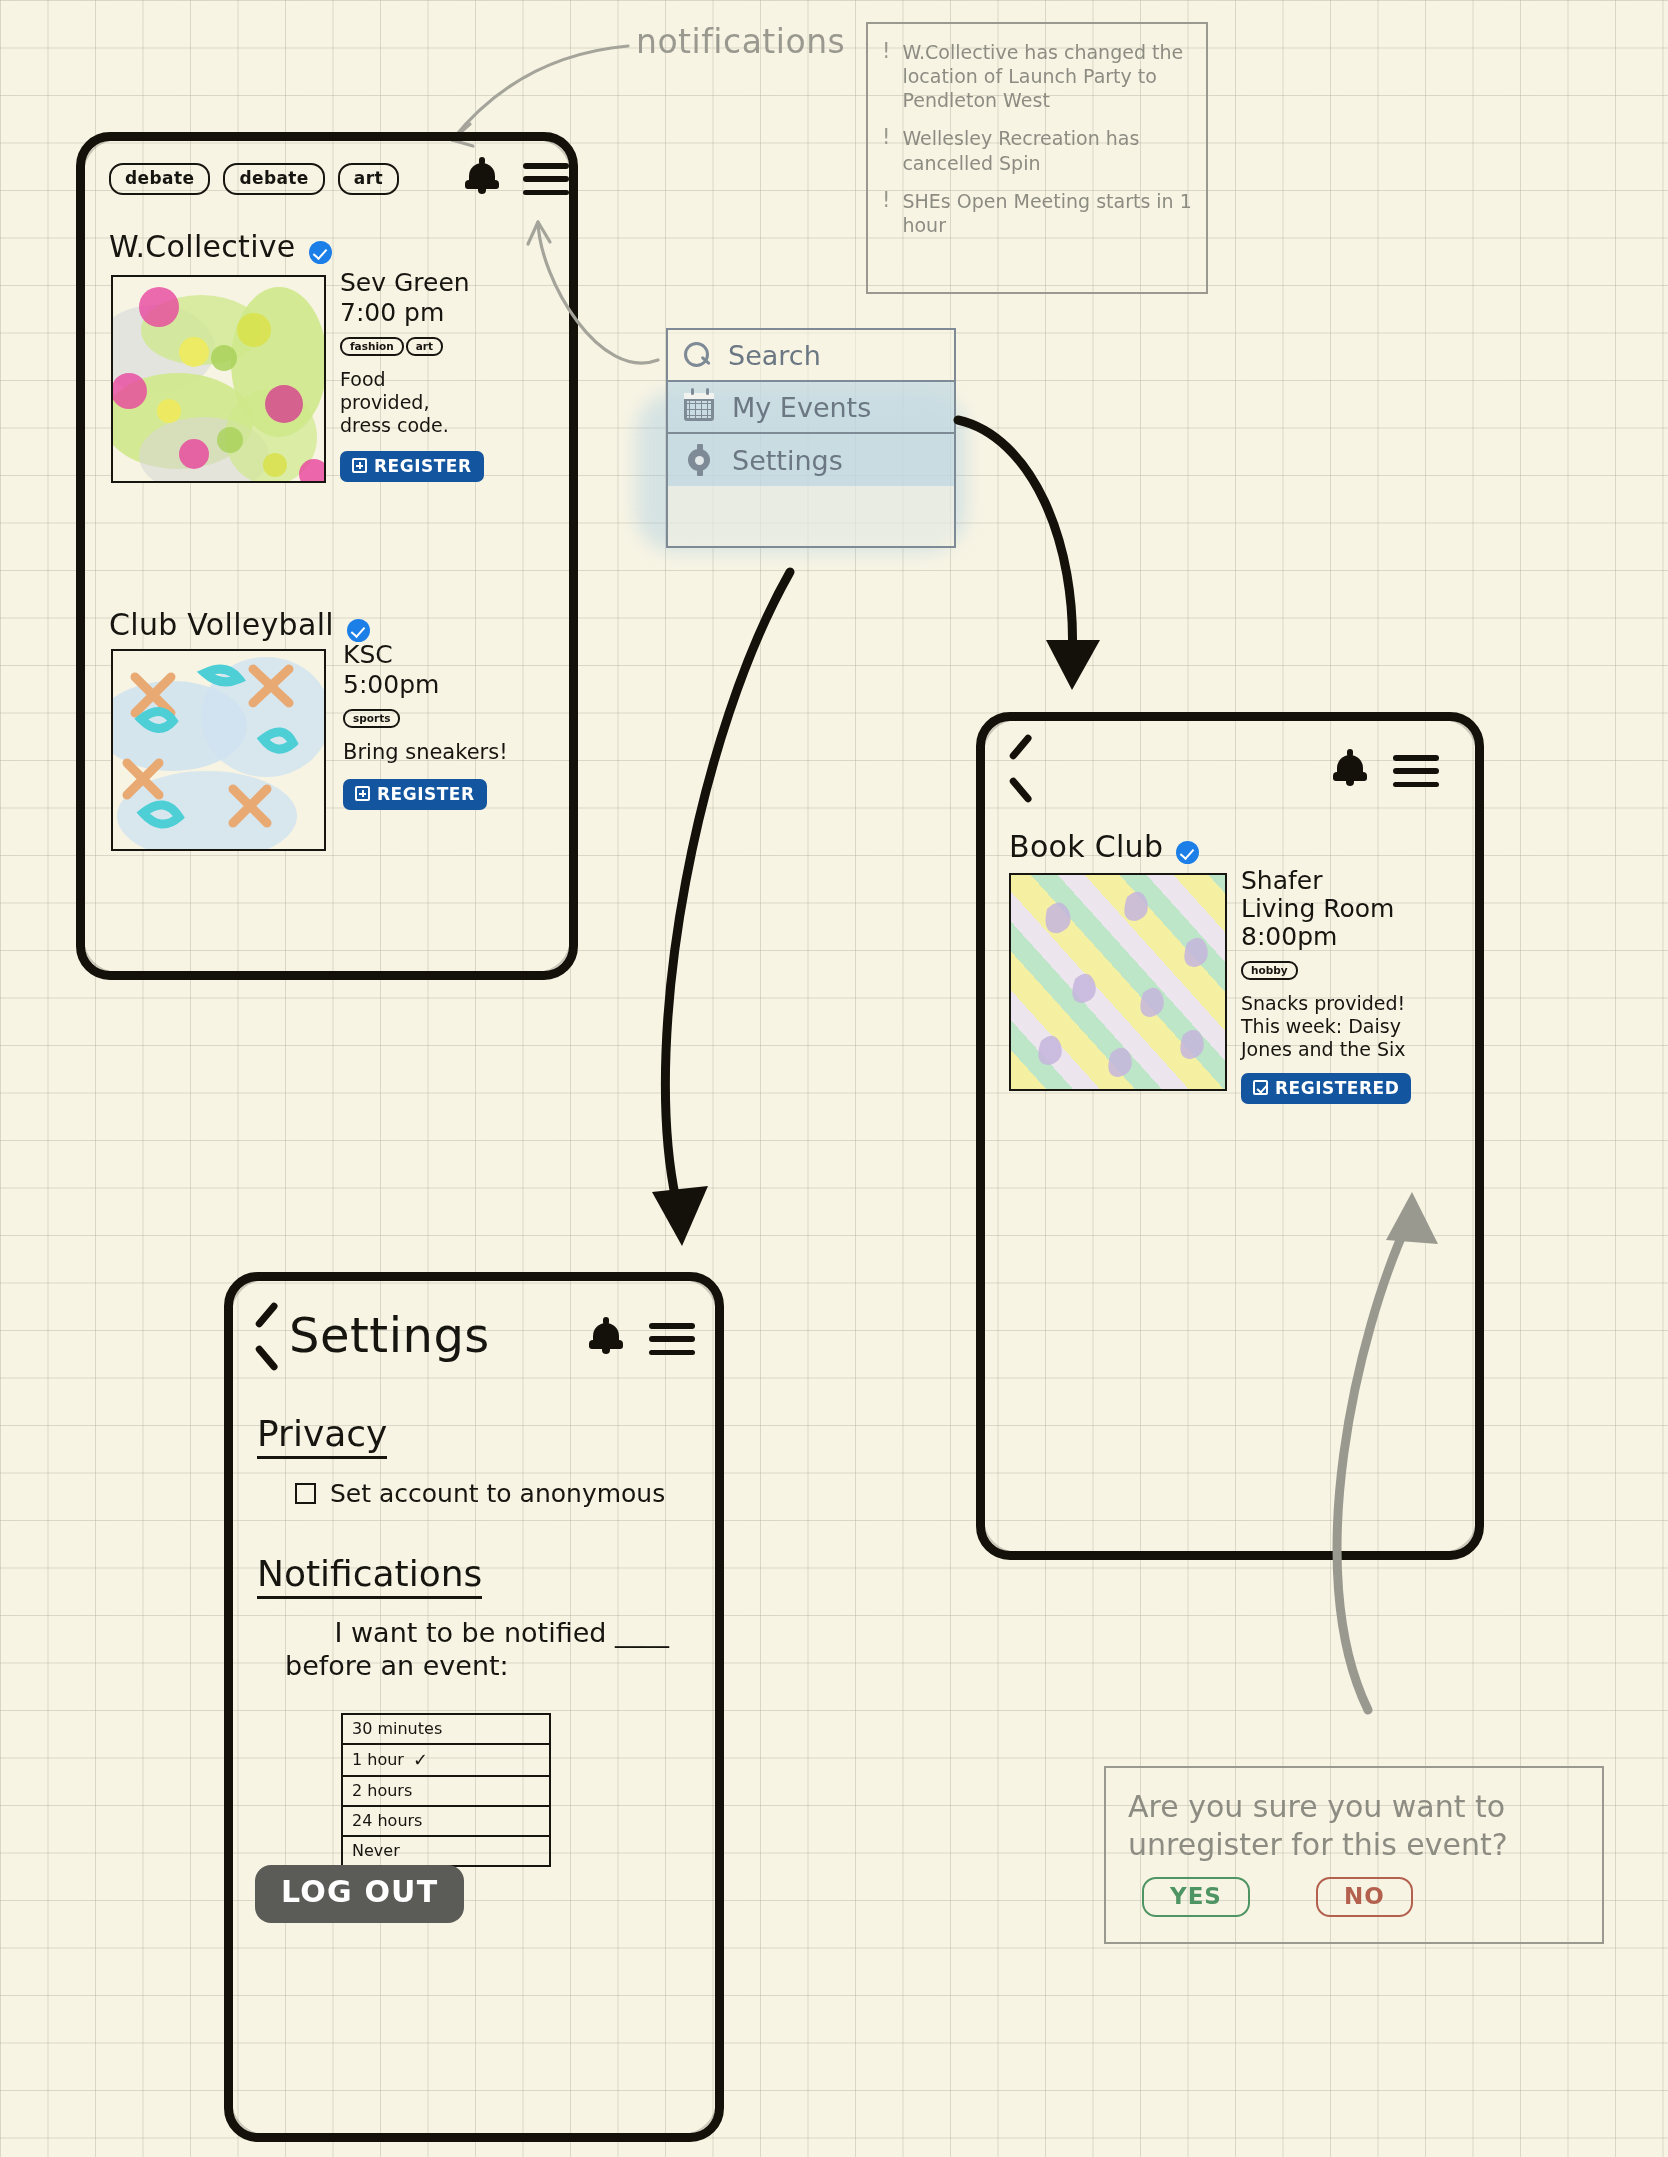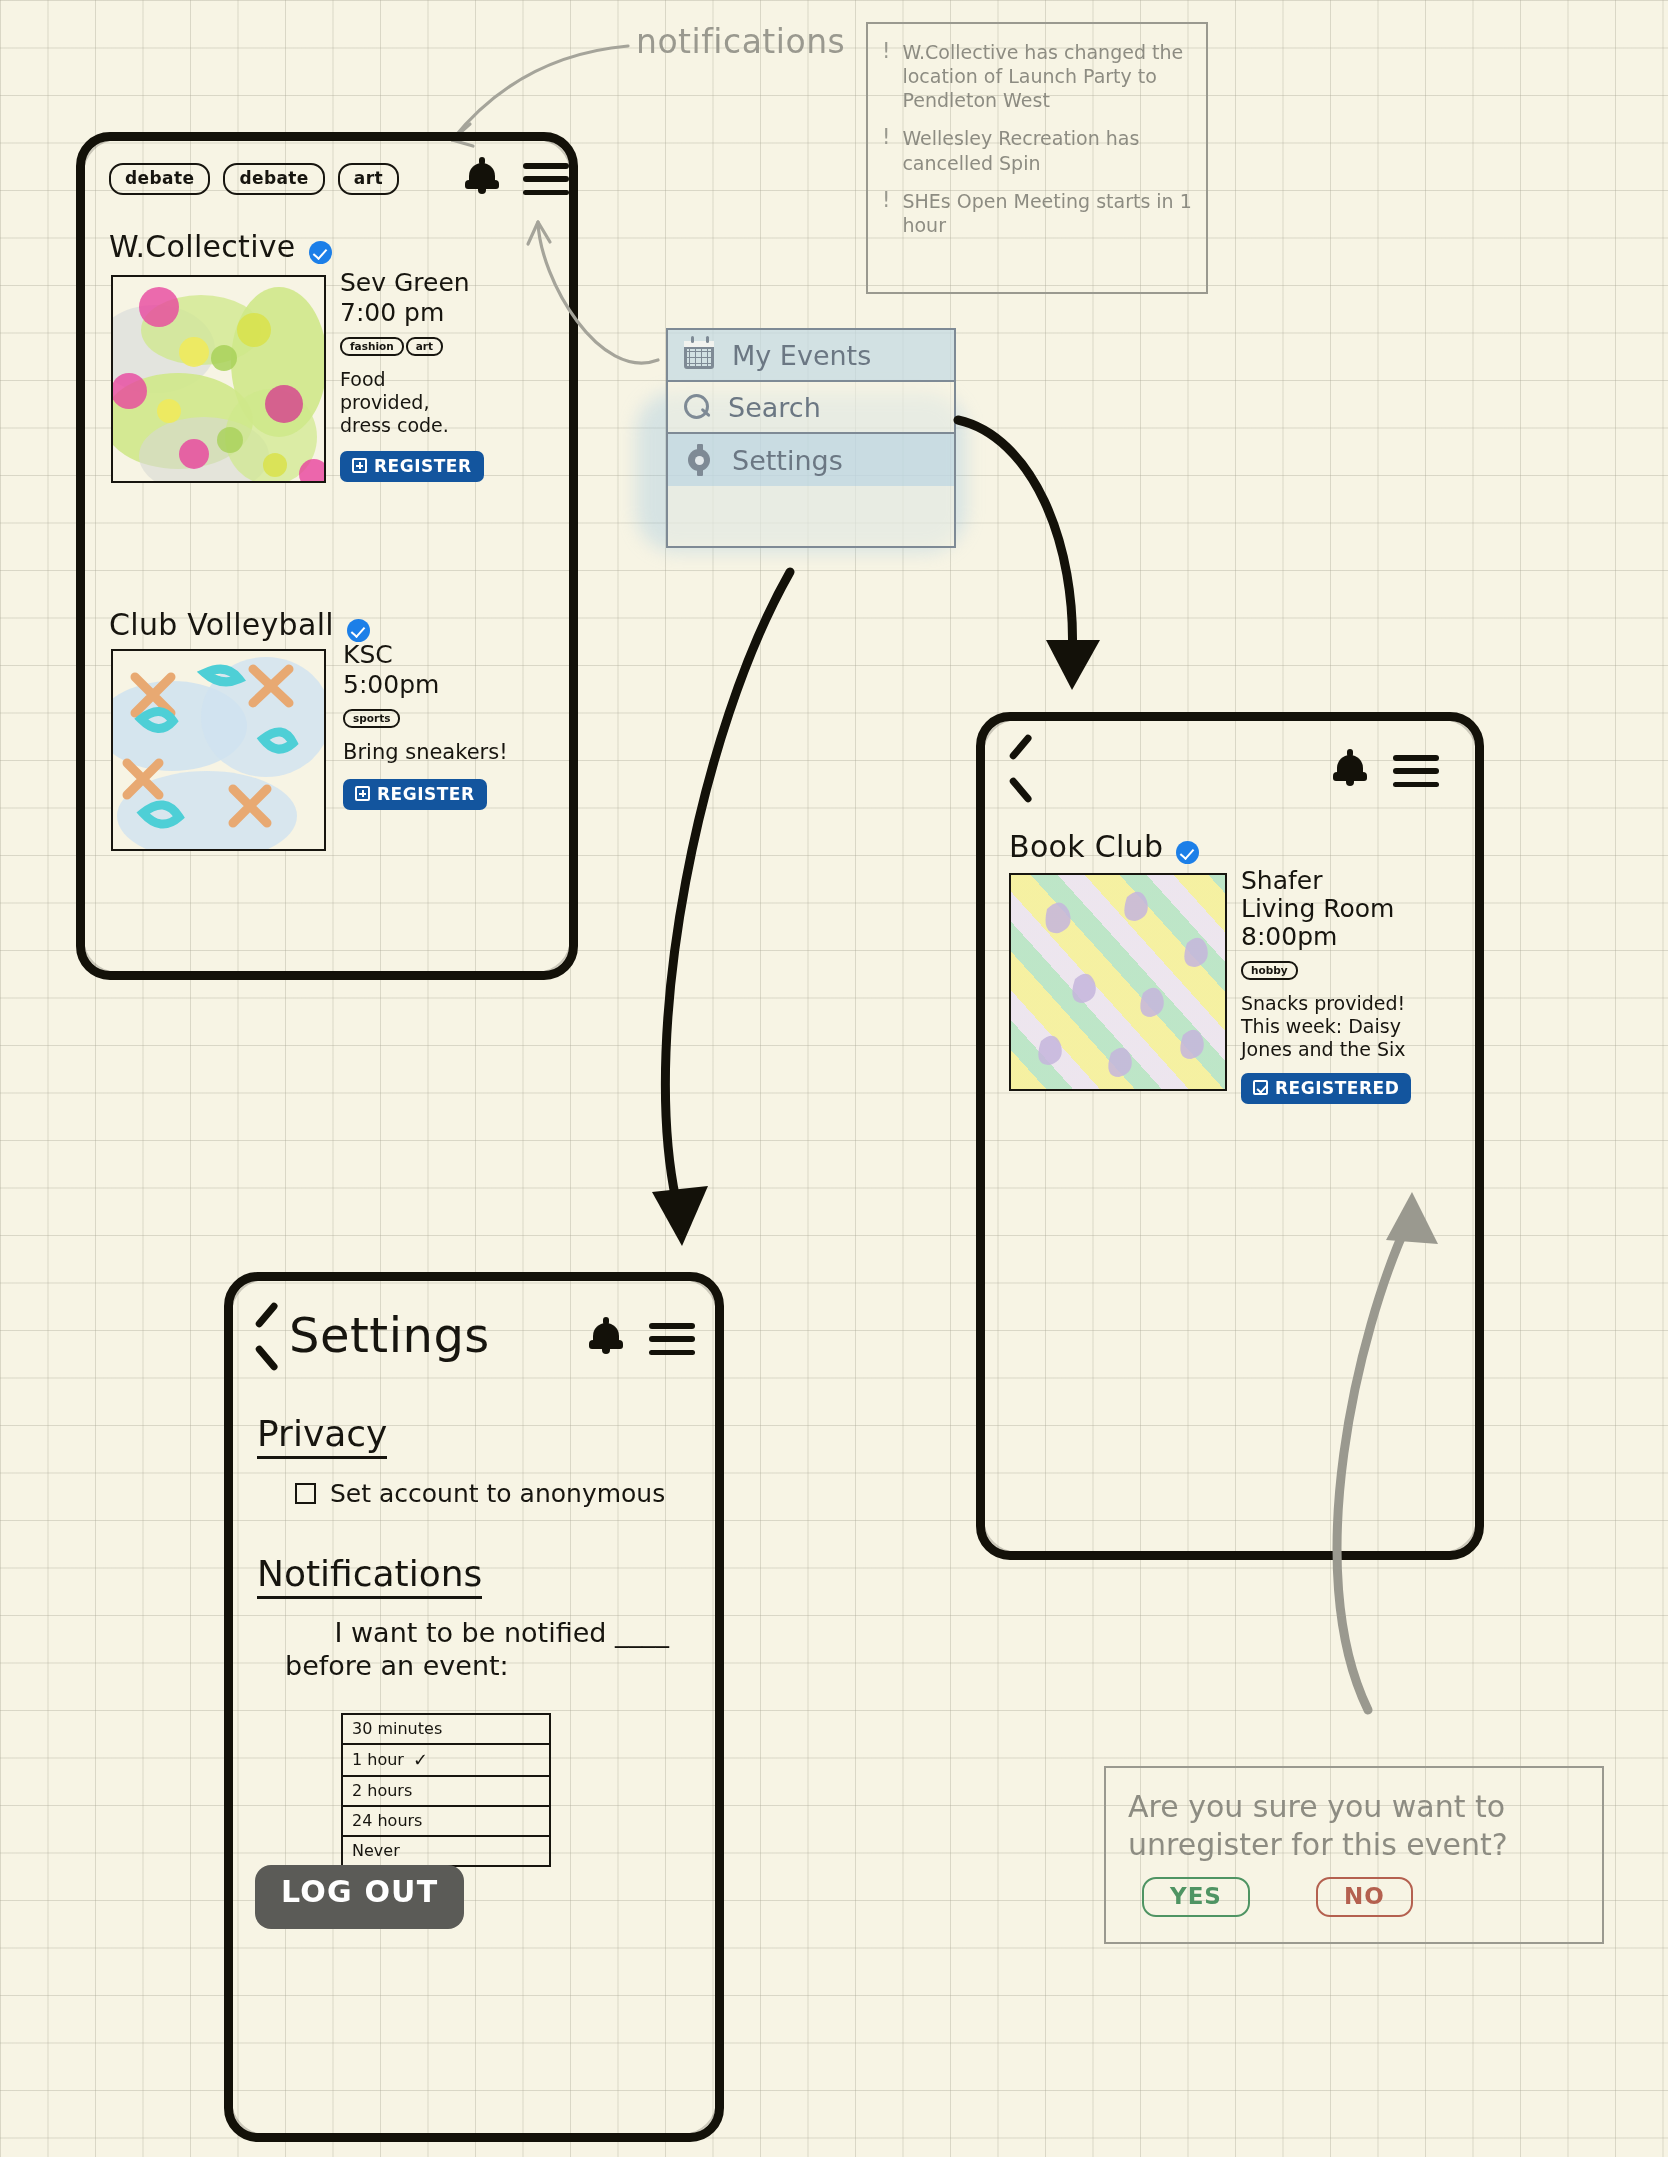--- a/index.html
+++ b/index.html
@@ -237,21 +237,21 @@
     color:#17150f;
     display:flex; align-items:center; gap:9px;
   }
   .opt-row:last-child { border-bottom:none; }
 
   .logout {
     display:inline-flex; align-items:center; justify-content:center;
     background: #5b5b57; color:#fff;
     border-radius: 16px;
     font-size: 30px; font-weight:700; letter-spacing: 1.2px;
-    padding: 9px 26px 20px;
+    padding: 9px 26px 14px;
   }
 
   
   .confirm-btn {
     display:inline-flex; align-items:center; justify-content:center;
     border-radius: 14px; padding: 4px 26px 6px;
     font-size: 23px; font-weight:700; letter-spacing:1px;
   }
   .yes { border: 2.6px solid #4f9463; color:#4f9463; }
   .no  { border: 2.6px solid #b4604f; color:#b4604f; }
@@ -382,27 +382,27 @@
     <div class="btn-register" style="margin-top:13px;">
       <span class="btn-box plus"></span>
       <span>REGISTER</span>
     </div>
   </div>
 </div>
 
 <div class="menu-glow" style="left:636px; top:392px; width:330px; height:160px;"></div>
 
 <div class="menu" style="left:666px; top:328px; width:290px; height:220px; background:rgba(247,244,228,.55);">
+  <div class="menu-row">
+    <span class="mag"></span>
+    <span>Search</span>
+  </div>
   <div class="menu-row sel">
     <span class="cal"></span>
     <span>My Events</span>
-  </div>
-  <div class="menu-row">
-    <span class="mag"></span>
-    <span>Search</span>
   </div>
   <div class="menu-row sel">
     <span class="gear">
       <span class="tooth"></span>
         <span class="tooth"></span>
         <span class="tooth"></span>
       <span class="g1"></span>
         <span class="g2"></span>
     </span>
     <span>Settings</span>

